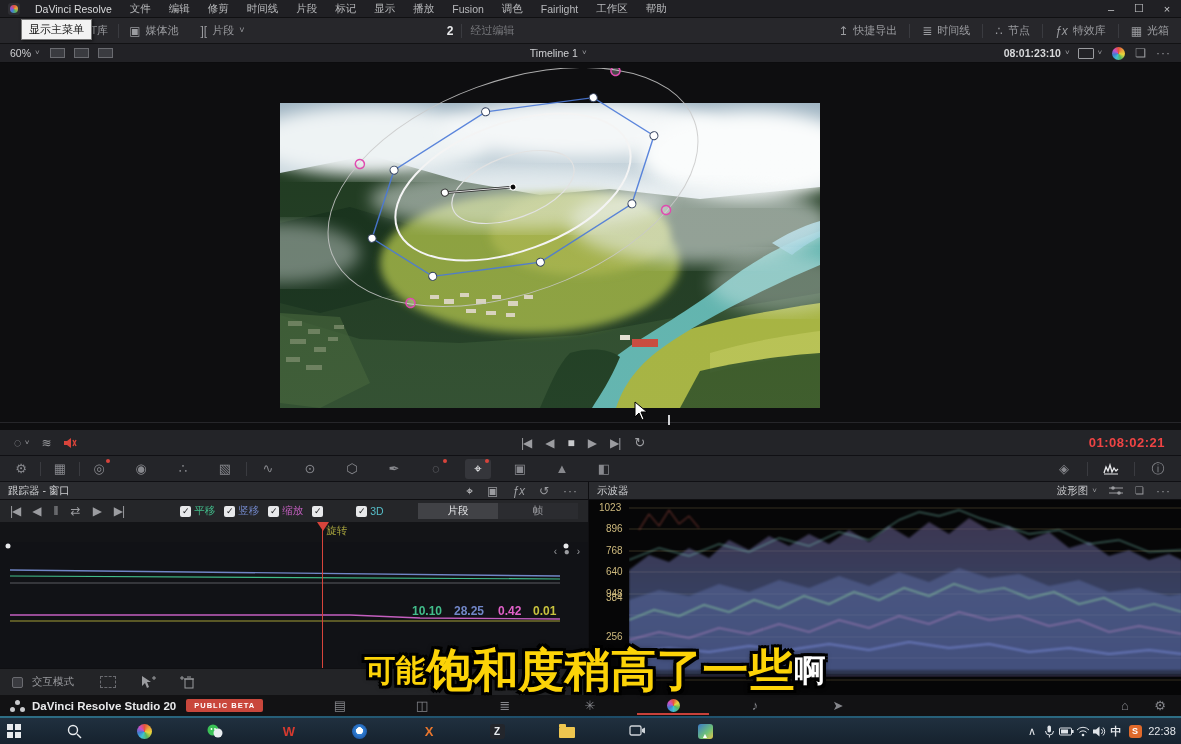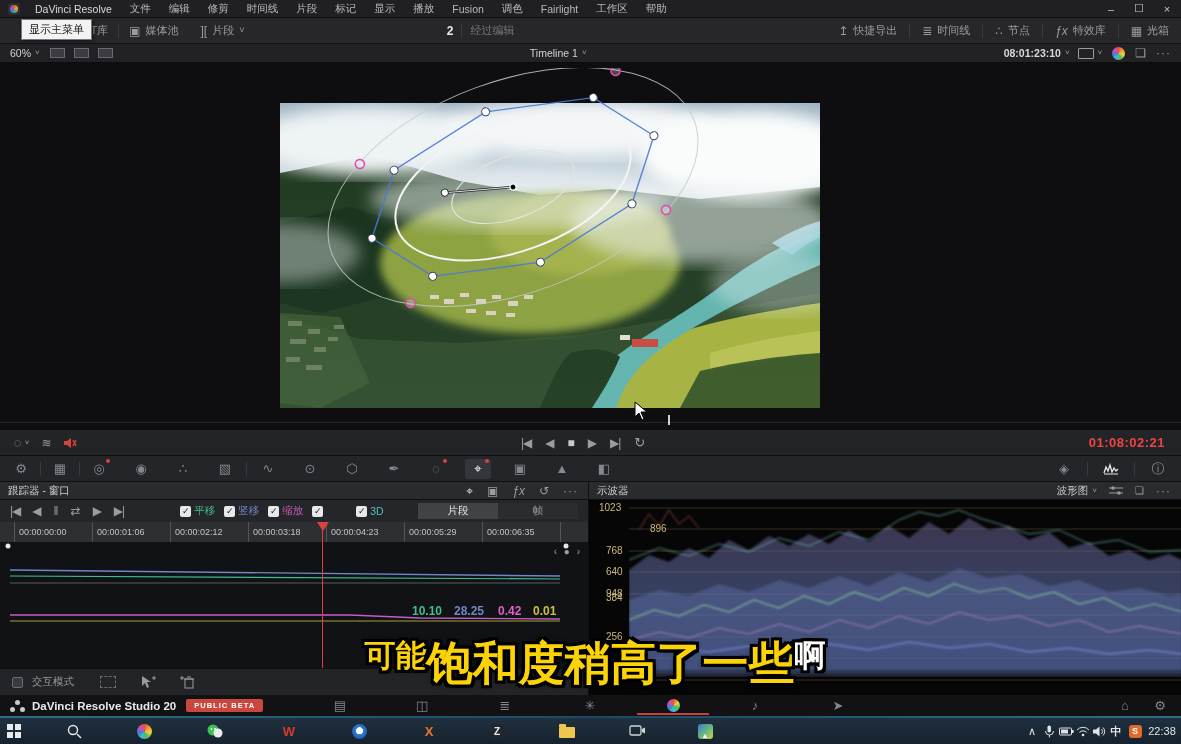--- a/index.html
+++ b/index.html
@@ -57,21 +57,21 @@
   #playhead{position:absolute;left:322px;top:42px;width:1px;height:144px;background:#d8443b;}
   #playhead-flag{position:absolute;left:317px;top:40px;width:0;height:0;border:6px solid transparent;border-top:9px solid #d8443b;}
   #keynav{position:absolute;right:6px;top:64px;color:#9b9ca0;font-size:10px;letter-spacing:2px;}
   #trk-footer{position:absolute;left:0;top:186px;width:588px;height:27px;background:#232427;border-top:1px solid #0f0f12;display:flex;align-items:center;}
   
   #scope{left:588px;top:482px;width:593px;height:213px;background:#070708;border-left:1px solid #0f0f12;}
   #scope-body{position:absolute;left:0;top:18px;width:593px;height:195px;background:#060607;}
   .scale-lbl{position:absolute;right:575px;color:#cdb97d;font-size:10px;}
   .scale-lbl{right:auto;}
   
-  #subtitle{left:270px;top:640px;width:650px;height:60px;display:flex;align-items:flex-start;justify-content:center;z-index:90;}
+  #subtitle{left:270px;top:640px;width:650px;height:60px;display:flex;align-items:center;justify-content:center;z-index:90;}
   #subtitle span{font-weight:900;line-height:1;text-shadow:-3px -3px 0 #000,3px -3px 0 #000,-3px 3px 0 #000,3px 3px 0 #000,-3px 0 0 #000,3px 0 0 #000,0 -3px 0 #000,0 3px 0 #000,0 0 6px #000;}
   .sub-sm{font-size:31px;}
   .sub-lg{font-size:46px;}
   
   #pagebar{left:0;top:695px;width:1181px;height:21px;background:#121214;display:flex;align-items:center;}
   #dv-logo{width:16px;height:12px;position:relative;margin:0 6px 0 10px;}
   #dv-logo i{position:absolute;width:5px;height:5px;border-radius:50%;background:#c9cacd;}
   .pageico{position:absolute;top:0;height:21px;width:40px;display:flex;align-items:center;justify-content:center;color:#85868b;font-size:13px;}
   #color-page-circle{width:13px;height:13px;border-radius:50%;background:conic-gradient(#e5533d,#e8d53b,#58b65c,#3fc0d2,#3f7fd2,#c94fc9,#e5533d);}
   #color-underline{position:absolute;left:637px;top:18px;width:72px;height:2px;background:#c8413a;}
@@ -410,30 +410,20 @@
       <span class="chklbl" style="color: rgb(196, 95, 192);">缩放</span>
       <span class="chk">✓</span>
       <span class="chklbl" style="color: rgb(166, 162, 61); margin-top: 39px;">旋转</span>
       <span class="chk">✓</span>
       <span class="chklbl" style="color: rgb(86, 189, 200);">3D</span>
       <div style="flex:1"></div>
       <div class="tab" style="background:#414246;color:#e8e9eb;">片段</div>
       <div class="tab" style="background:#2b2c30;color:#9b9ca0;margin-right:10px;">帧</div>
     </div>
 
-    <div id="trk-ruler">
-      <div class="rcell" style="margin-left:14px;">00:00:00:00</div>
-      <div class="rcell">00:00:01:06</div>
-      <div class="rcell">00:00:02:12</div>
-      <div class="rcell">00:00:03:18</div>
-      <div class="rcell">00:00:04:23</div>
-      <div class="rcell">00:00:05:29</div>
-      <div class="rcell">00:00:06:35</div>
-      <div class="rcell" style="width:14px;"></div>
-    </div>
 
     <div id="trk-graph">
       <svg width="588" height="126">
         <circle cx="8" cy="4" r="2.5" fill="#e8e9eb"></circle>
           <circle cx="566" cy="4" r="2.5" fill="#e8e9eb"></circle>
         <line x1="10" y1="28" x2="560" y2="34" stroke="#7186c7" stroke-width="1.4"></line>
         <line x1="10" y1="34" x2="560" y2="37" stroke="#42bd8b" stroke-width="1.2"></line>
         <line x1="10" y1="41" x2="560" y2="41" stroke="#5a5b60" stroke-width="1"></line>
         <path d="M10,73 L350,73 L420,76 L560,77" fill="none" stroke="#c45fc0" stroke-width="1.3"></path>
         <line x1="10" y1="79" x2="560" y2="79" stroke="#c8c23e" stroke-width="1" opacity=".8"></line>
@@ -476,21 +466,21 @@
         <line x1="0" y1="2" x2="14" y2="2" stroke="#9b9ca0"></line>
           <circle cx="4" cy="2" r="1.8" fill="#9b9ca0"></circle>
         <line x1="0" y1="7" x2="14" y2="7" stroke="#9b9ca0"></line>
           <circle cx="10" cy="7" r="1.8" fill="#9b9ca0"></circle>
       </svg>
       <span class="ic" style="margin-right:12px;font-size:10px;">❏</span>
       <span class="ic" style="margin-right:10px;letter-spacing:1px;">···</span>
     </div>
     <div id="scope-body">
       <span class="scale-lbl" style="left:10px;top:2px;">1023</span>
-      <span class="scale-lbl" style="left:17px;top:23px;margin-left:44px;">896</span>
+      <span class="scale-lbl" style="left:17px;top:23px;">896</span>
       <span class="scale-lbl" style="left:17px;top:45px;">768</span>
       <span class="scale-lbl" style="left:17px;top:66px;">640</span>
       <span class="scale-lbl" style="left:17px;top:88px;">948</span>
       <span class="scale-lbl" style="left:17px;top:92px;">384</span>
       <span class="scale-lbl" style="left:17px;top:131px;">256</span>
       <svg width="553" height="195" style="position:absolute;left:40px;top:0;">
         <defs>
           <linearGradient id="wfg" x1="0" y1="0" x2="0" y2="1">
             <stop offset="0" stop-color="#6b5f8e"></stop>
               <stop offset=".5" stop-color="#5e6fa8"></stop>

